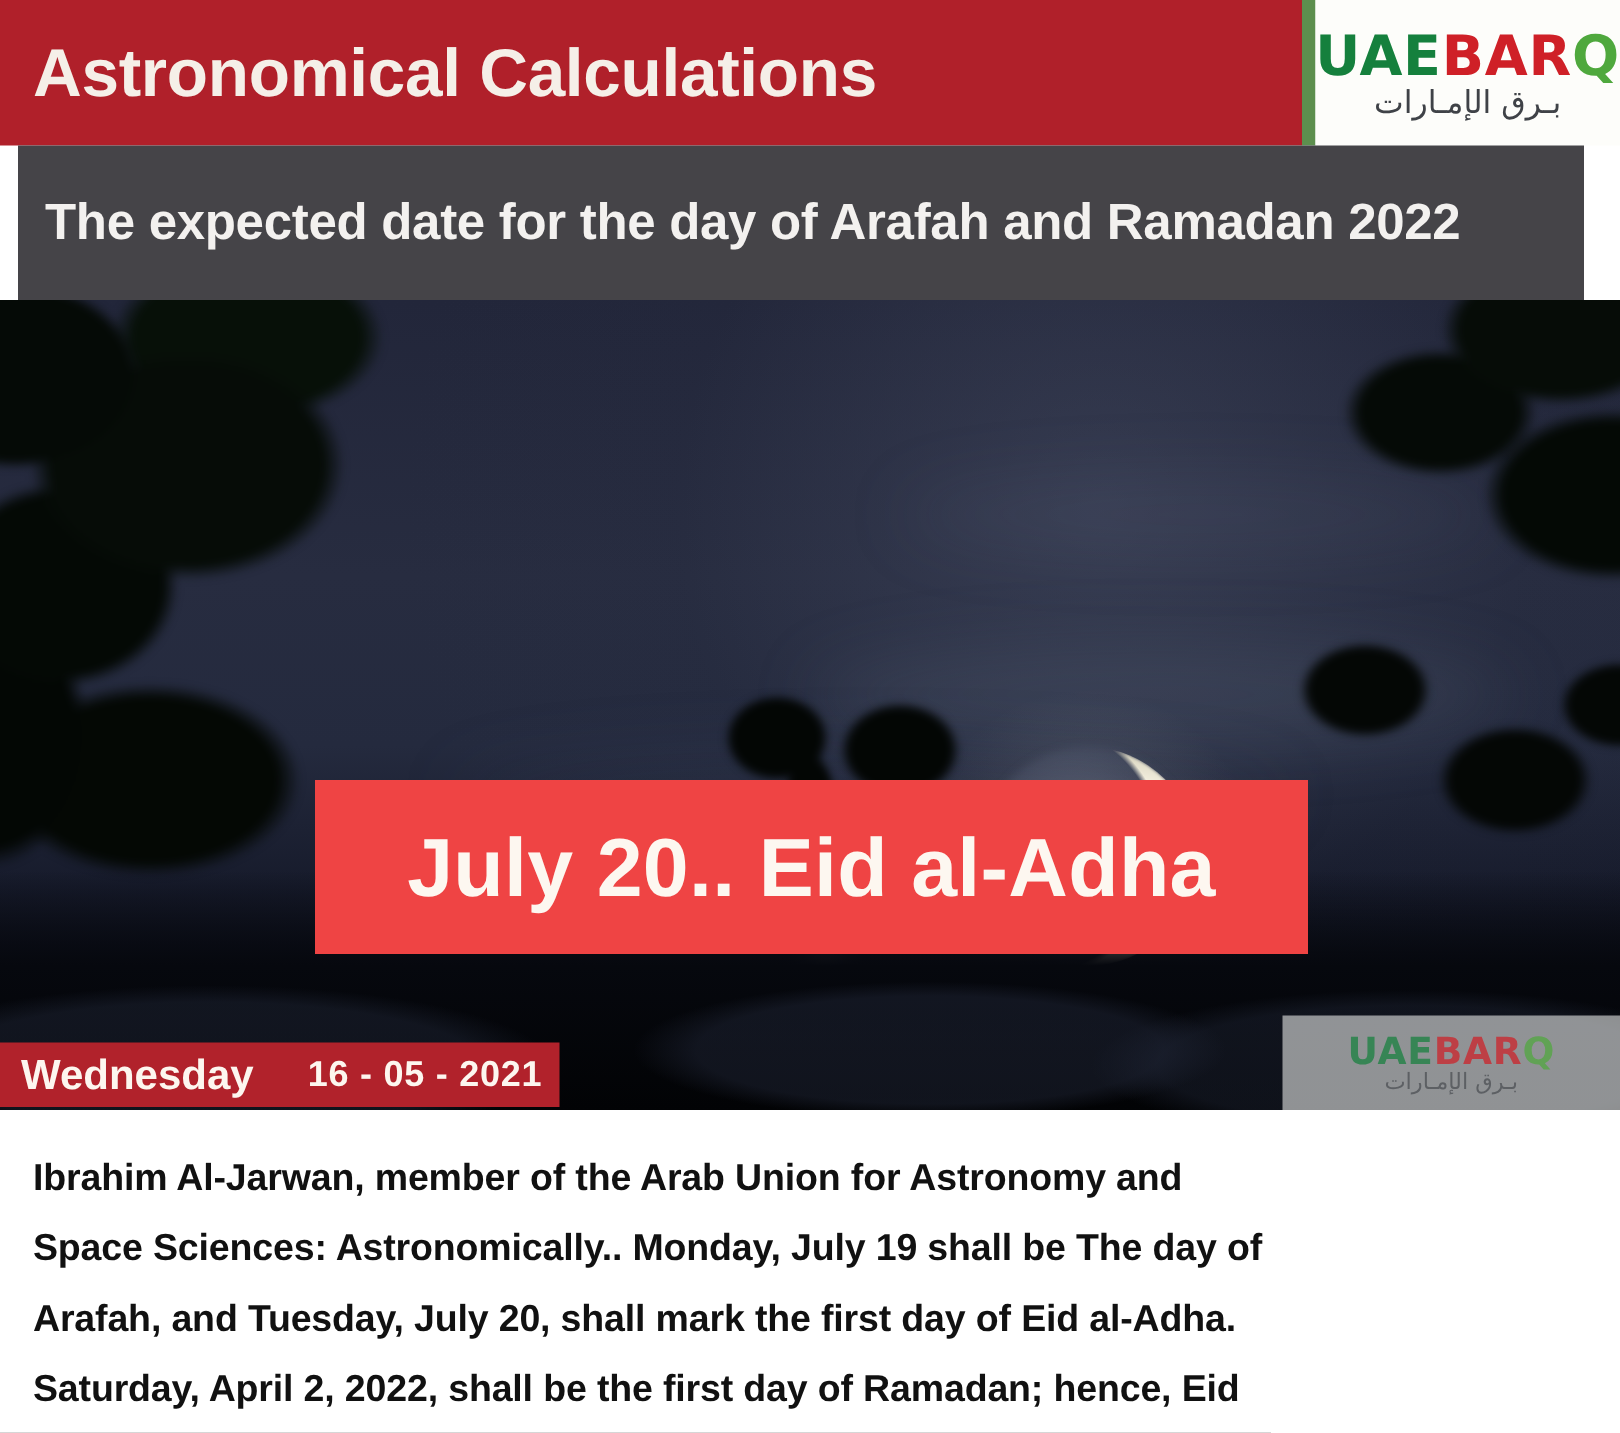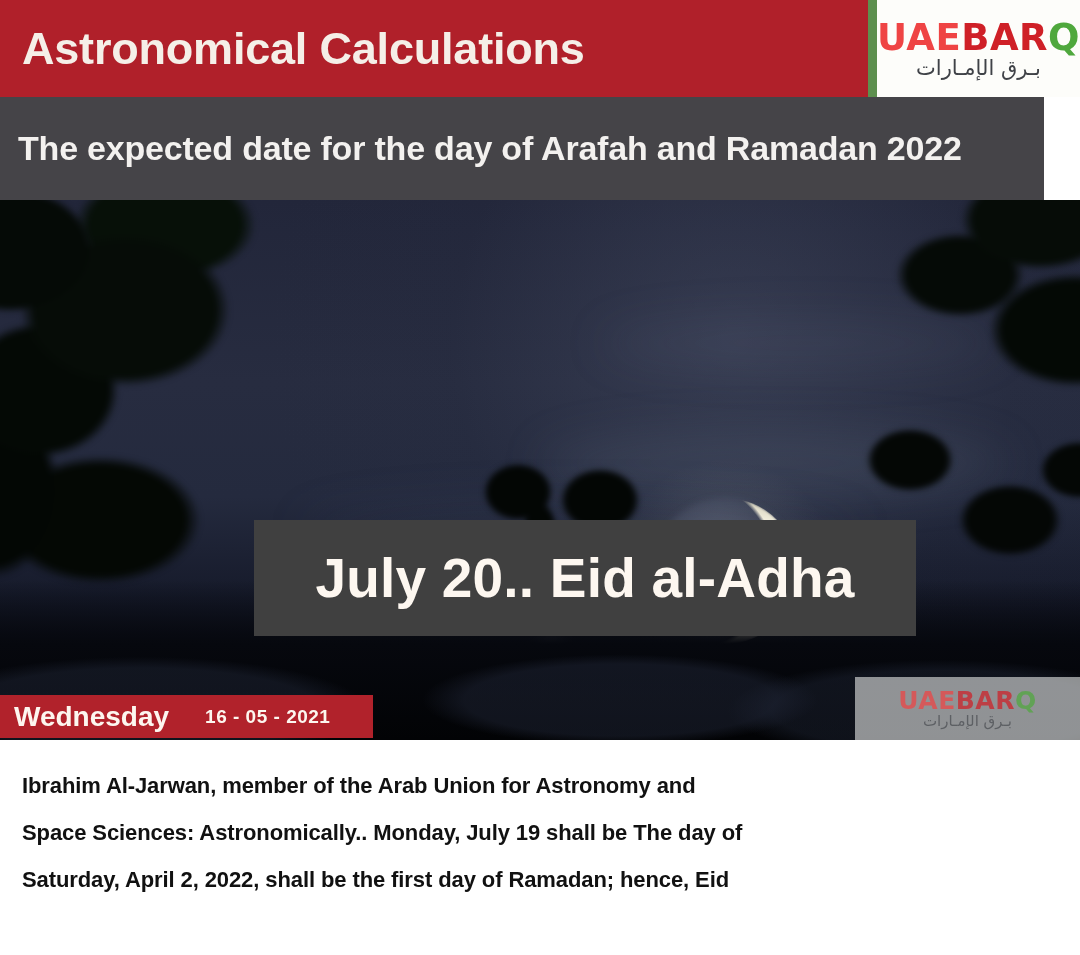--- a/index.html
+++ b/index.html
@@ -51,35 +51,35 @@
 
   
   .logo-wordmark{
     font-size:37px;
     font-weight:bold;
     letter-spacing:0.5px;
     line-height:1;
     white-space:nowrap;
     font-family:"DejaVu Sans", sans-serif;
   }
-  .logo-uae{ color:#ef4444; }
+  .logo-uae{ color:#15803d; }
   .logo-bar{ color:#cf2027;margin-top:26px; }
   .logo-q{ color:#4fa83d; }
   .logo-arabic{
     font-size:21px;
     color:#3f4247;
     line-height:1;
     letter-spacing:1px;
     direction:rtl;
     font-family:"DejaVu Sans", sans-serif;
   }
 
   
   .subtitle-bar{
-    position:absolute; left:0; top:97px;
+    position:absolute; left:12px; top:97px;
     width:1044px; height:103px;
     background:#454448;
     display:flex; align-items:center;
   }
   .subtitle-text{
     color:#f3f1ef;
     font-size:34px;
     font-weight:bold;
     padding-left:18px;
     letter-spacing:-0.2px;
@@ -184,22 +184,22 @@
       radial-gradient(ellipse 300px 70px at 140px 130px, rgba(30,36,52,0.5) 0 60%, transparent 76%),
       radial-gradient(ellipse 260px 60px at 620px 120px, rgba(34,40,58,0.45) 0 60%, transparent 76%),
       radial-gradient(ellipse 280px 66px at 940px 130px, rgba(30,36,52,0.45) 0 60%, transparent 76%),
       linear-gradient(180deg, rgba(6,8,14,0) 0%, #06080e 40%, #020305 100%);
   }
 
   
   .banner{
     position:absolute; left:210px; top:520px;
     width:662px; height:116px;
-    background:#404040;
-    display:flex; align-items:center; justify-content:center;margin-left:44px;
+    background:#ef4444;
+    display:flex; align-items:center; justify-content:center;
   }
   .banner-text{
     color:#fdf7f0;
     font-size:55px;
     font-weight:bold;
     letter-spacing:0.2px;
     line-height:1;
     white-space:nowrap;
   }
 
@@ -212,21 +212,21 @@
   }
   .date-day{
     color:#fdf6ef;
     font-size:28px;
     font-weight:bold;
     padding-left:14px;
     line-height:1;
   }
   .date-value{
     color:#fdf6ef;
-    font-size:19px;
+    font-size:24px;
     font-weight:bold;
     padding-left:36px;
     letter-spacing:0.5px;
     line-height:1;
   }
 
   
   .watermark{
     position:absolute; left:855px; top:677px;
     width:225px; height:63px;
@@ -249,21 +249,21 @@
 
   
   .body-panel{
     position:absolute; left:0; top:740px;
     width:1080px; height:215px;
     background:#ffffff;
     padding:22px 20px 0 22px;
   }
   .body-line{
     color:#111111;
-    font-size:22px;
+    font-size:25px;
     font-weight:bold;
     line-height:47px;
     letter-spacing:-0.1px;
     white-space:nowrap;
     text-align:justify;
   }
 </style>
 </head>
 <body>
 
@@ -315,16 +315,17 @@
 
     <div class="watermark" style="top:477px;">
       <div class="wm-wordmark"><span class="logo-uae">UAE</span><span class="logo-bar">BAR</span><span class="logo-q">Q</span></div>
       <div class="wm-arabic">بـرق الإمـارات</div>
     </div>
   </div>
 
   <div class="body-panel">
     <div class="body-line">Ibrahim Al-Jarwan, member of the Arab Union for Astronomy and</div>
     <div class="body-line">Space Sciences: Astronomically.. Monday, July 19 shall be The day of</div>
+    <div class="body-line">Arafah, and Tuesday, July 20, shall mark the first day of Eid al-Adha.</div>
     <div class="body-line">Saturday, April 2, 2022, shall be the first day of Ramadan; hence, Eid</div>
   </div>
 
 </div>
 
 </body></html>

